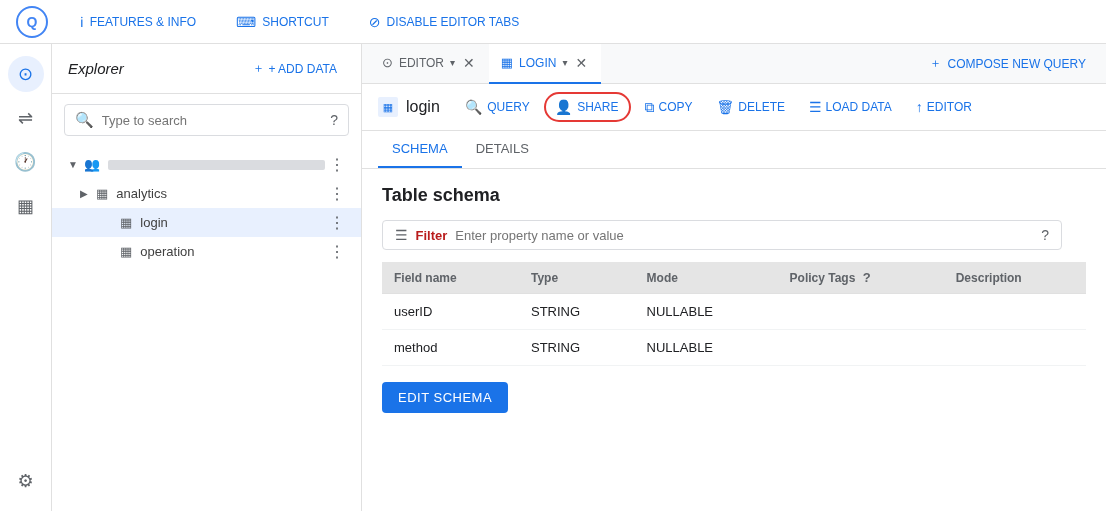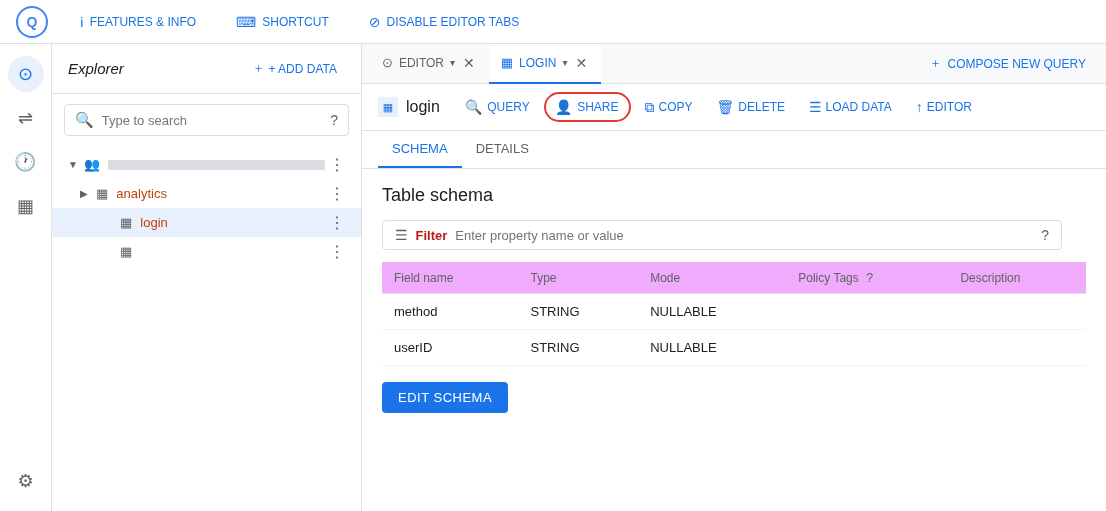--- a/index.html
+++ b/index.html
@@ -95,21 +95,21 @@
 
     .tree-area { padding: 4px 0; }
     .tree-item {
       display: flex; align-items: center;
       padding: 5px 16px; cursor: pointer; gap: 4px;
       position: relative;
     }
     .tree-item.selected { background: #e8f0fe; }
     .tree-arrow { font-size: 10px; color: #5f6368; width: 12px; flex-shrink: 0; }
     .tree-icon { font-size: 13px; color: #5f6368; margin-right: 4px; }
-    .tree-label { font-size: 13px; color: #c2410c; flex: 1; }
+    .tree-label { font-size: 13px; color: #404040; flex: 1; }
     .tree-label-hidden {
       background: #dadce0; height: 10px; width: 100px; border-radius: 2px; flex: 1;
     }
     .tree-more { color: #5f6368; font-size: 16px; cursor: pointer; margin-left: auto; }
     .tree-item.level1 { padding-left: 28px; }
     .tree-item.level2 { padding-left: 52px; }
 
     
     .content-area {
       flex: 1;
@@ -187,39 +187,39 @@
       color: #5f6368; border-bottom: 2px solid transparent;
     }
     .content-tab.active { color: #1a73e8; border-bottom: 2px solid #1a73e8; }
 
     
     .schema-area {
       padding: 16px 20px;
       overflow-y: auto;
       flex: 1;
     }
-    .schema-title { font-size: 18px; font-weight: 400; color: #202124; margin-bottom: 14px; }
+    .schema-title { font-size: 18px; font-weight: 700; color: #202124; margin-bottom: 14px; }
 
     .filter-bar {
       display: flex; align-items: center;
       border: 1px solid #dadce0; border-radius: 4px;
       padding: 6px 12px; gap: 8px; margin-bottom: 12px;
       max-width: 680px;
     }
     .filter-icon { font-size: 14px; color: #5f6368; }
     .filter-label { font-size: 13px; font-weight: 700; color: #b91c1c; }
     .filter-input { border: none; outline: none; font-size: 13px; color: #9aa0a6; flex: 1; background: transparent; }
     .filter-help { font-size: 14px; color: #5f6368; margin-left: auto; cursor: pointer; }
 
     .schema-table { width: 100%; border-collapse: collapse; max-width: 720px; }
     .schema-table th {
       text-align: left; padding: 8px 12px;
-      font-size: 12px; font-weight: 400; color: #5f6368;
-      border-bottom: 1px solid #e0e0e0;
-      background: #f0abfc;
+      font-size: 12px; font-weight: 700; color: #5f6368;
+      border-bottom: 1px solid #e0e0e0;
+      background: #e5e5e5;
     }
     .schema-table td {
       padding: 10px 12px; font-size: 13px; color: #202124;
       border-bottom: 1px solid #f1f3f4;
     }
     .policy-tag-icon { font-size: 13px; color: #5f6368; margin-left: 4px; cursor: pointer; }
 
     .edit-schema-btn {
       margin-top: 16px;
       background: #1a73e8; color: #fff;
@@ -295,20 +295,21 @@
       <div class="tree-item level2 selected">
         <span class="tree-arrow"></span>
         <span class="tree-icon">▦</span>
         <span class="tree-label">login</span>
         <span class="tree-more">⋮</span>
       </div>
 
       <div class="tree-item level2">
         <span class="tree-arrow"></span>
         <span class="tree-icon">▦</span>
+        <span class="tree-label">operation</span>
         <span class="tree-more">⋮</span>
       </div>
     </div>
   </div>
 
   <div class="content-area">
 
     <div class="tab-bar">
       <div class="tab">
         <span class="tab-icon">⊙</span>
@@ -385,28 +386,28 @@
             <th>Mode</th>
             <th>
               <span>Policy Tags</span>
               <span class="policy-tag-icon">?</span>
             </th>
             <th>Description</th>
           </tr>
         </thead>
         <tbody>
           <tr>
-            <td>method</td>
+            <td>userID</td>
             <td>STRING</td>
             <td>NULLABLE</td>
             <td></td>
             <td></td>
           </tr>
           <tr>
-            <td>userID</td>
+            <td>method</td>
             <td>STRING</td>
             <td>NULLABLE</td>
             <td></td>
             <td></td>
           </tr>
         </tbody>
       </table>
 
       <button class="edit-schema-btn">EDIT SCHEMA</button>
     </div>

